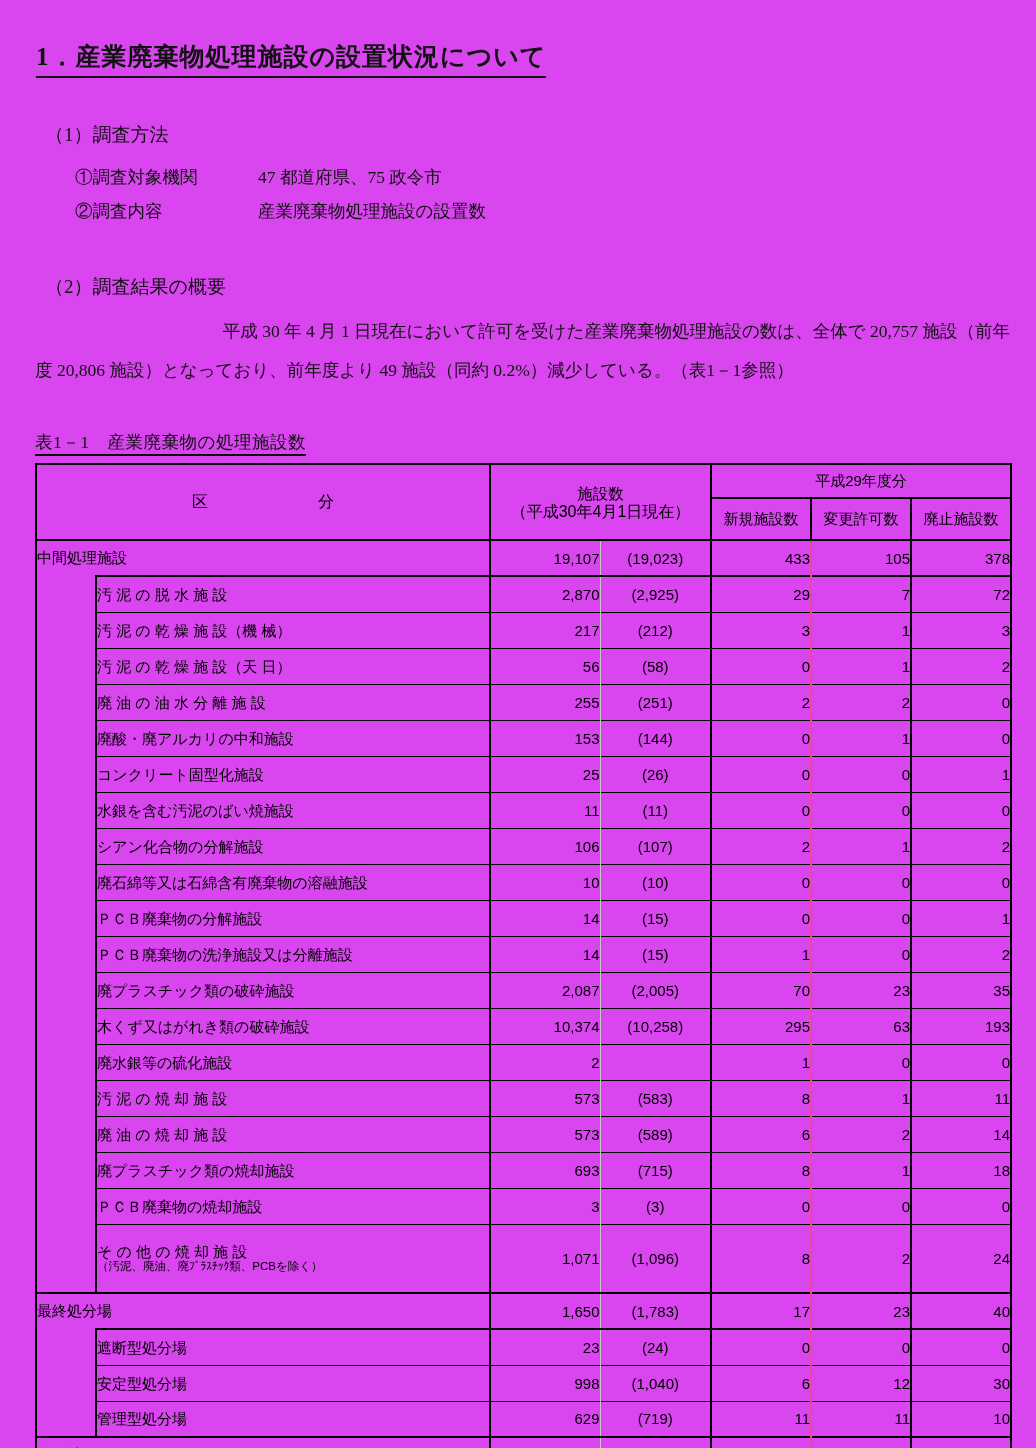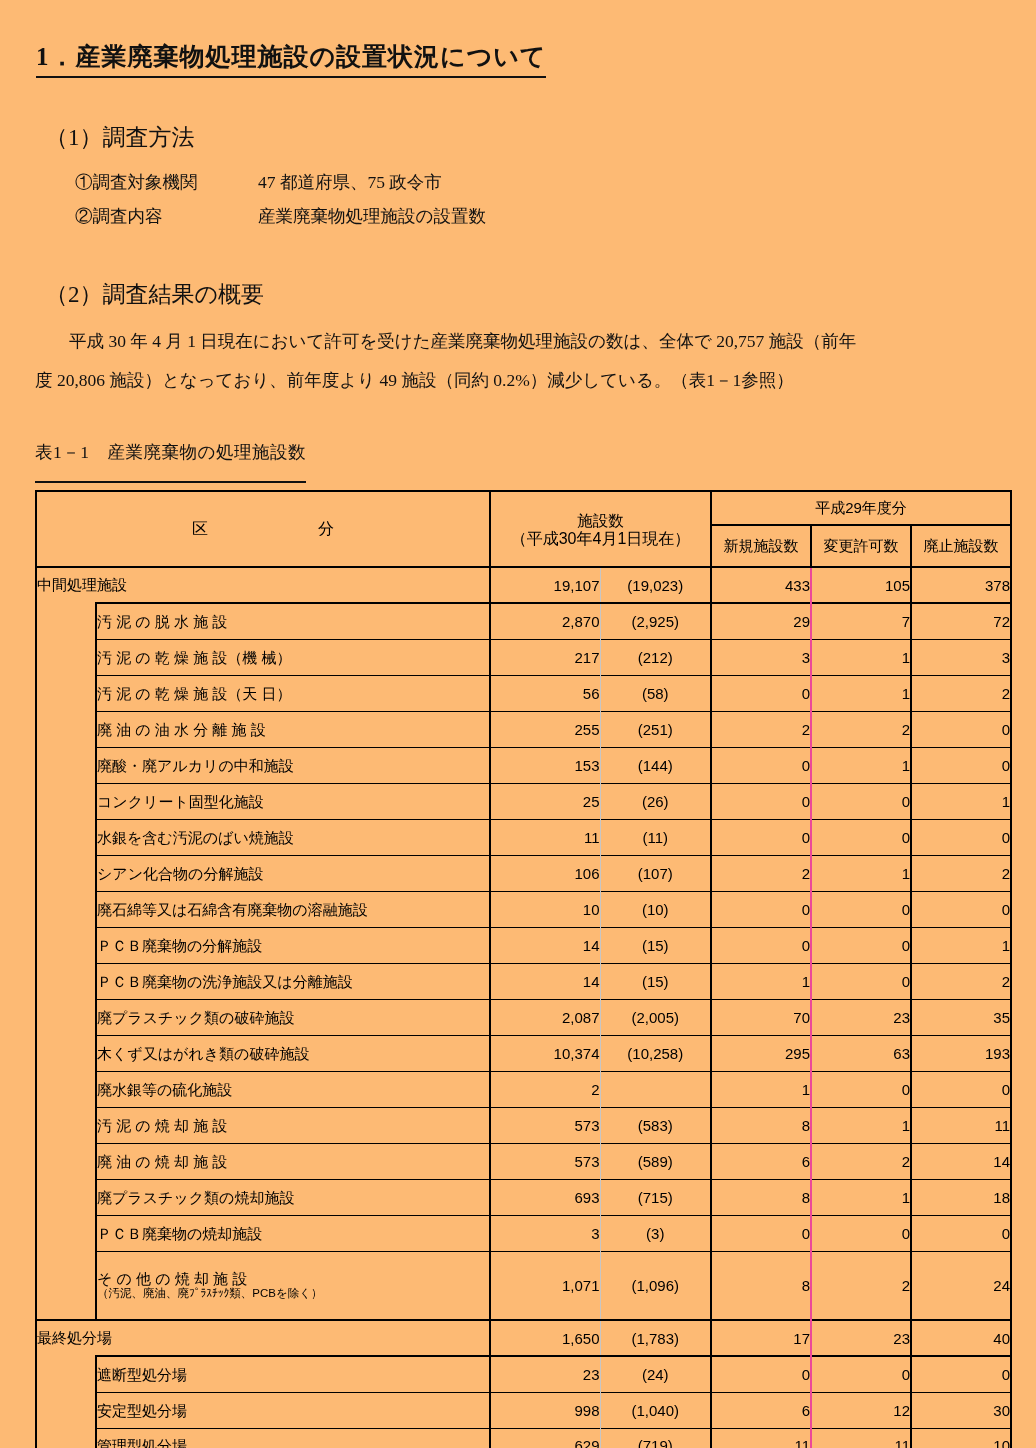--- a/index.html
+++ b/index.html
@@ -1,54 +1,54 @@
 <!DOCTYPE html>
 <html lang="ja"><head>
 <meta charset="utf-8">
 <style>
   * { margin: 0; padding: 0; box-sizing: border-box; }
   html, body { background: #ffffff; }
   .page {
     position: relative;
     width: 1036px;
     height: 1448px;
-    background: #fdba74;
+    background: #d946ef;
     color: #111111;
     font-family: "Liberation Serif", "DejaVu Serif", serif;
     padding: 40px 26px 0 35px;
     overflow: hidden;
   }
   
   .doc-title {
     display: inline-block;
     font-size: 25px;
     letter-spacing: 1px;
     border-bottom: 2px solid #111;
     padding-bottom: 3px;
     margin-left: 1px;
   }
   .sec-heading {
-    font-size: 23px;
+    font-size: 19px;
     margin-left: 10px;
   }
   .sec1-heading { margin-top: 44px; }
   .method-items { margin-top: 12px; margin-left: 40px; }
   .method-row { display: flex; font-size: 17.5px; line-height: 34px; }
   .method-label { width: 183px; }
   .sec2-heading { margin-top: 46px; }
   .result-para { margin-top: 12px; font-size: 17.5px; line-height: 39px; }
-  .result-line1 { padding-left: 34px; }
+  .result-line1 { padding-left: 34px; text-align: right; }
   .result-line2 { padding-left: 0; }
   
   .table-caption {
     display: inline-block;
     margin-top: 40px;
     font-size: 17.5px;
     border-bottom: 2px solid #111;
-    padding-bottom: 17px;
+    padding-bottom: 0;
     letter-spacing: 0.5px;
   }
   
   table.fac {
     border-collapse: collapse;
     table-layout: fixed;
     width: 975px;
     margin-top: 7px;
     border: 2px solid #000;
     font-family: "Liberation Sans", "DejaVu Sans", sans-serif;

